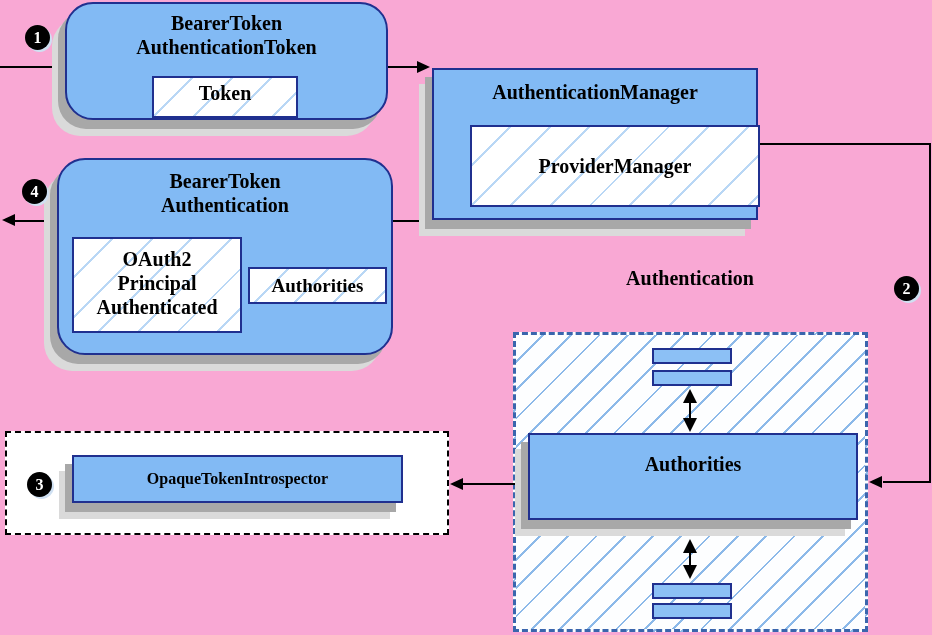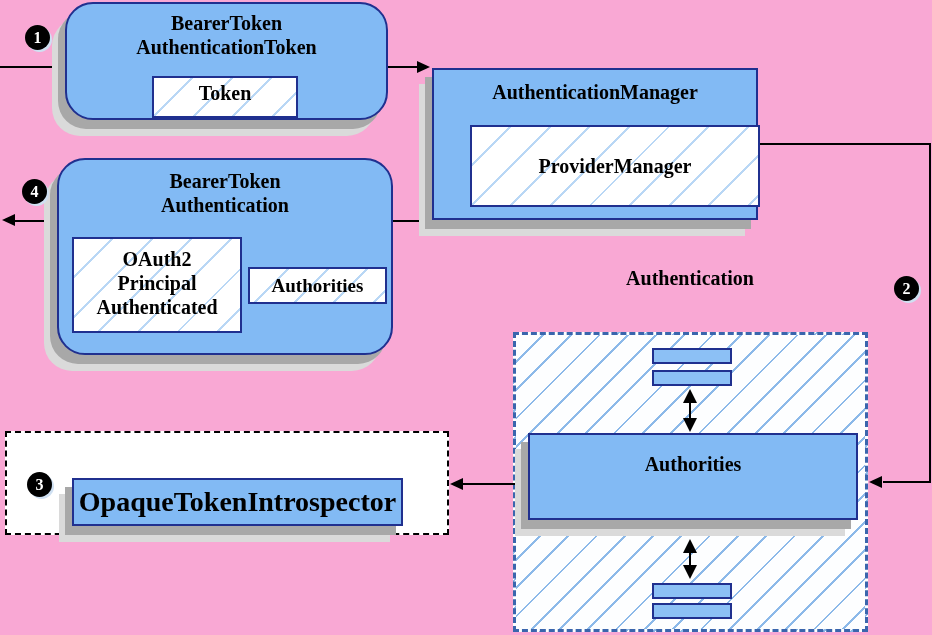--- a/index.html
+++ b/index.html
@@ -101,21 +101,21 @@
     <div class="t-line">BearerToken</div>
     <div class="t-line">Authentication</div>
     <div class="hatchbox" style="left:13px;top:77px;width:170px;height:96px;padding-top:8px;line-height:24px;">
       <div>OAuth2</div>
       <div>Principal</div>
       <div>Authenticated</div>
     </div>
     <div class="hatchbox" style="left:189px;top:107px;width:139px;height:37px;line-height:33px;font-size:19px;">Authorities</div>
   </div>
 
-  <div class="node shadow2" style="left:72px;top:478px;width:331px;height:48px;line-height:44px;font-size:28px;">OpaqueTokenIntrospector</div>
+  <div class="node shadow2" style="left:72px;top:455px;width:331px;height:48px;line-height:44px;font-size:16px;">OpaqueTokenIntrospector</div>
 
   <div class="grouplabel">
     <div>Authentication</div>
   </div>
 
   <div class="node shadow2" style="left:528px;top:433px;width:330px;height:87px;padding-top:16px;">
     <div class="t-line" style="line-height:26px;">Authorities</div>
   </div>
 
   <div class="badge" style="left:25px;top:25px;">1</div>

